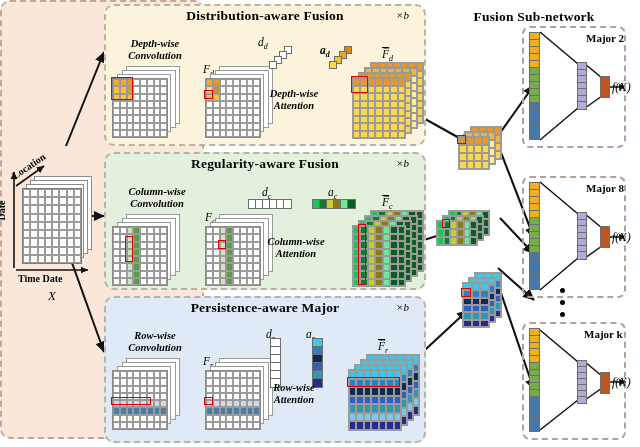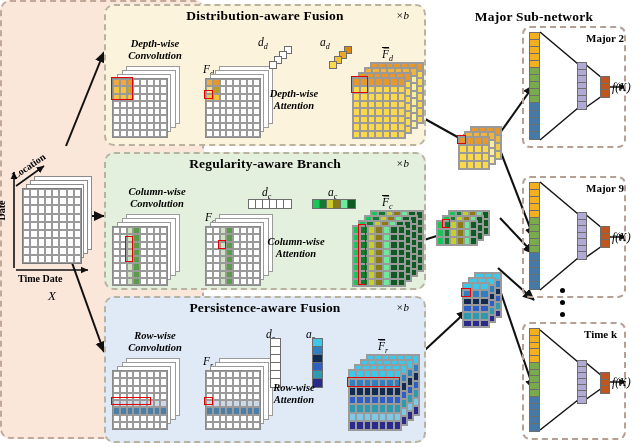--- a/index.html
+++ b/index.html
@@ -352,21 +352,21 @@
 <div class="math" style="left:258px;top:36px;">
   <span>d</span><sub style="font-size:8px;">d</sub>
 </div>
 <div class="abs" style="left:268px;top:46px;width:30px;height:30px;">
   <div class="dsq" style="left:16px;top:0;"></div>
   <div class="dsq" style="left:11px;top:5px;"></div>
   <div class="dsq" style="left:6px;top:10px;"></div>
   <div class="dsq" style="left:1px;top:15px;"></div>
 </div>
 
-<div class="math" style="left:320px;top:36px;">
+<div class="math" style="left:320px;top:44px;font-weight:bold;">
   <span>a</span><sub style="font-size:8px;">d</sub>
 </div>
 <div class="abs" style="left:328px;top:46px;width:30px;height:30px;">
   <div class="dsq" style="left:16px;top:0;background:#d98a14;"></div>
   <div class="dsq" style="left:11px;top:5px;background:#e8a82a;"></div>
   <div class="dsq" style="left:6px;top:10px;background:#f5c233;"></div>
   <div class="dsq" style="left:1px;top:15px;background:#fcd84d;"></div>
 </div>
 <div class="lbl" style="left:248px;top:88px;width:92px;">
   <span>Depth-wise</span><br>
@@ -606,21 +606,21 @@
       <div></div>
       <div></div>
       <div></div>
       <div></div>
       <div></div>
   </div>
   <div class="redbox" style="left:-1px;top:14px;width:17px;height:17px;"></div>
 </div>
 
 <div class="branch b-reg"></div>
-<div class="ttl" style="left:104px;top:156px;width:322px;">Regularity-aware Branch</div>
+<div class="ttl" style="left:104px;top:156px;width:322px;">Regularity-aware Fusion</div>
 <div class="xb" style="left:396px;top:157px;">×b</div>
 <div class="lbl" style="left:112px;top:186px;width:90px;">
   <span>Column-wise</span><br>
   <span>Convolution</span>
 </div>
 <div class="math" style="left:205px;top:211px;">
   <span>F</span><sub style="font-size:8px;">c</sub>
 </div>
 <div class="abs" style="left:112px;top:214px;">
   <div class="sheet" style="left:14px;top:0;width:54px;height:58px;background:#fff;border:1px solid #9a9a9a;"></div>
@@ -1025,21 +1025,21 @@
       <div style="background:#c8cf2a"></div>
       <div style="background:#8a7a18"></div>
       <div style="background:#6ee89a"></div>
       <div style="background:#0d5a22"></div>
       <div style="background:#0d5a22"></div>
   </div>
   <div class="redbox" style="left:6px;top:14px;width:8px;height:61px;"></div>
 </div>
 
 <div class="branch b-per"></div>
-<div class="ttl" style="left:104px;top:300px;width:322px;">Persistence-aware Fusion</div>
+<div class="ttl" style="left:104px;top:300px;width:322px;">Persistence-aware Major</div>
 <div class="xb" style="left:396px;top:301px;">×b</div>
 <div class="lbl" style="left:112px;top:330px;width:86px;">
   <span>Row-wise</span><br>
   <span>Convolution</span>
 </div>
 <div class="math" style="left:203px;top:355px;">
   <span>F</span><sub style="font-size:8px;">r</sub>
 </div>
 <div class="abs" style="left:112px;top:358px;">
   <div class="sheet" style="left:14px;top:0;width:54px;height:58px;background:#fff;border:1px solid #9a9a9a;"></div>
@@ -1416,21 +1416,21 @@
       <div style="background:#2a2a8c"></div>
       <div style="background:#2a2a8c"></div>
       <div style="background:#2a2a8c"></div>
       <div style="background:#2a2a8c"></div>
       <div style="background:#2a2a8c"></div>
   </div>
   <div class="redbox" style="left:-1px;top:23px;width:53px;height:10px;"></div>
 </div>
 
 <div class="fusion"></div>
-<div class="ttl" style="left:432px;top:9px;width:204px;">Major Sub-network</div>
+<div class="ttl" style="left:432px;top:9px;width:204px;">Fusion Sub-network</div>
 
 <div class="abs" style="left:458px;top:126px;">
   <div class="cellgrid" style="left:12px;top:0;width:30px;height:32px;grid-template-columns:repeat(4,1fr);grid-template-rows:repeat(4,1fr);border:1px solid #9a9a9a;background:#e8972a;">
     <div style="background:#e8972a"></div>
       <div style="background:#e8972a"></div>
       <div style="background:#e8972a"></div>
       <div style="background:#e8972a"></div>
     <div style="background:#f0b43a"></div>
       <div style="background:#f0b43a"></div>
       <div style="background:#f0b43a"></div>
@@ -1640,21 +1640,21 @@
   <div style="height:14.2%;background:#b0aad4"></div>
 </div>
 <div class="vecV" style="left:600px;top:76px;width:10px;height:22px;">
   <div style="height:33%;background:#c0561f"></div>
     <div style="height:33%;background:#c0561f"></div>
   <div style="height:33%;background:#c0561f"></div>
 </div>
 <div class="fx" style="left:612px;top:80px;">f(X)</div>
 
 <div class="major" style="left:522px;top:176px;width:104px;height:122px;"></div>
-<div class="majlbl" style="left:586px;top:182px;">Major 9</div>
+<div class="majlbl" style="left:586px;top:182px;">Major 8</div>
 <div class="vecV" style="left:529px;top:182px;width:11px;height:108px;">
   <div style="height:6.66%;background:#f2b01e"></div>
     <div style="height:6.66%;background:#f2b01e"></div>
   <div style="height:6.66%;background:#f2b01e"></div>
     <div style="height:6.66%;background:#f2b01e"></div>
   <div style="height:6.66%;background:#f2b01e"></div>
   <div style="height:6.66%;background:#79ab4c"></div>
     <div style="height:6.66%;background:#79ab4c"></div>
   <div style="height:6.66%;background:#79ab4c"></div>
     <div style="height:6.66%;background:#79ab4c"></div>
@@ -1679,21 +1679,21 @@
     <div style="height:33%;background:#c0561f"></div>
   <div style="height:33%;background:#c0561f"></div>
 </div>
 <div class="fx" style="left:612px;top:230px;">f(X)</div>
 
 <div class="dot" style="left:560px;top:288px;"></div>
 <div class="dot" style="left:560px;top:300px;"></div>
 <div class="dot" style="left:560px;top:312px;"></div>
 
 <div class="major" style="left:522px;top:322px;width:104px;height:118px;"></div>
-<div class="majlbl" style="left:584px;top:328px;">Time k</div>
+<div class="majlbl" style="left:584px;top:328px;">Major k</div>
 <div class="vecV" style="left:529px;top:328px;width:11px;height:104px;">
   <div style="height:6.66%;background:#f2b01e"></div>
     <div style="height:6.66%;background:#f2b01e"></div>
   <div style="height:6.66%;background:#f2b01e"></div>
     <div style="height:6.66%;background:#f2b01e"></div>
   <div style="height:6.66%;background:#f2b01e"></div>
   <div style="height:6.66%;background:#79ab4c"></div>
     <div style="height:6.66%;background:#79ab4c"></div>
   <div style="height:6.66%;background:#79ab4c"></div>
     <div style="height:6.66%;background:#79ab4c"></div>

